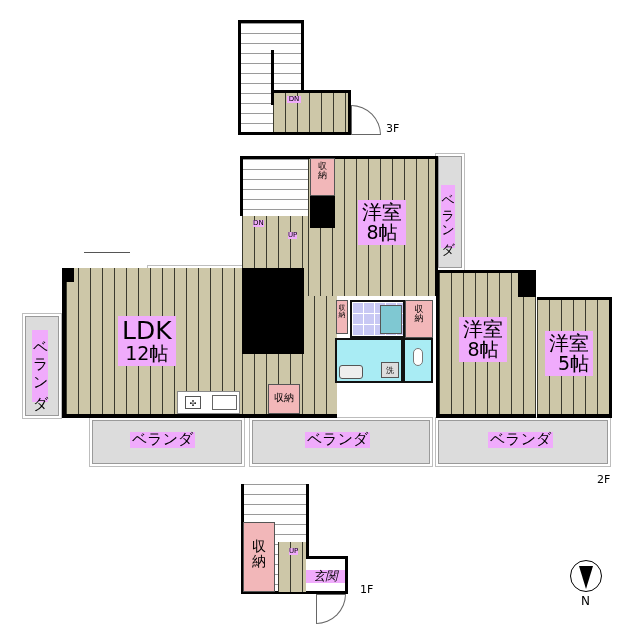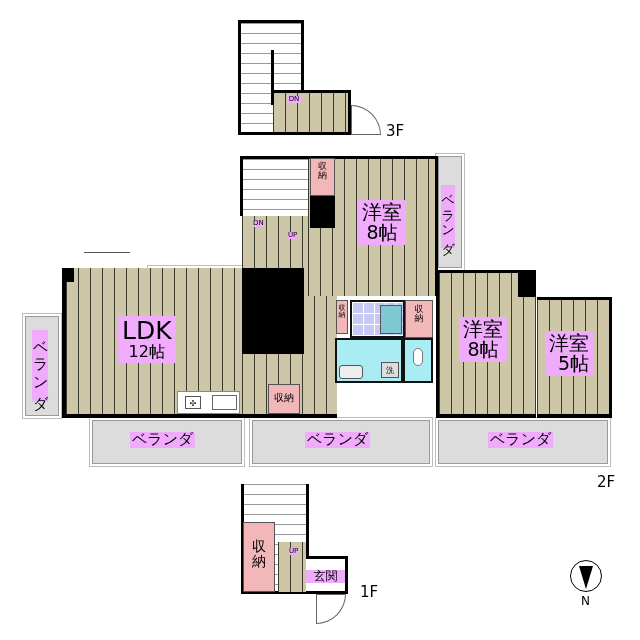--- a/index.html
+++ b/index.html
@@ -8,21 +8,21 @@
   .floor{background-color:#cdc7a8;background-image:repeating-linear-gradient(90deg,#3a3a2e 0,#3a3a2e 1px,transparent 1px,transparent 12px);}
   .balc{background:#dcdcdc;border:1px solid #9a9a9a;outline:1px solid #bdbdbd;outline-offset:2px;}
   .wall{background:#000;}
   .pink{background:#f2b7b9;border:1px solid #555;}
   .blue{background:#a9ecf4;border:2px solid #111;}
   .tile{background-color:#c8c8f4;background-image:linear-gradient(#fff 1px,transparent 1px),linear-gradient(90deg,#fff 1px,transparent 1px);background-size:11px 11px;}
   .stairs{background:#fff;background-image:linear-gradient(#9a9a9a 1px,transparent 1px);background-size:100% 10px;}
   .lbl{background:#f0abfc;color:#000;text-align:center;line-height:1.05;}
   .vtext{writing-mode:vertical-rl;text-orientation:upright;letter-spacing:1px;}
   .small{font-size:9px;}
-  .floor-tag{font-size:15px;color:#000;}
+  .floor-tag{font-size:11px;color:#000;}
   .door{border:1px solid #666;border-radius:0 100% 0 0;background:#fff;}
 </style>
 </head>
 <body>
 
 <div class="abs" style="left:238px;top:20px;width:110px;height:115px;">
   <div class="abs stairs" style="left:0;top:0;width:66px;height:115px;border:3px solid #000;border-bottom:3px solid #000;"></div>
   <div class="abs floor" style="left:35px;top:70px;width:78px;height:45px;border-top:3px solid #000;border-right:3px solid #000;border-bottom:3px solid #000;"></div>
   <div class="abs wall" style="left:33px;top:30px;width:3px;height:55px;"></div>
   <div class="abs lbl small" style="left:49px;top:76px;width:14px;font-size:7px;">DN</div>
@@ -47,21 +47,21 @@
 
 <div class="abs balc" style="left:438px;top:156px;width:24px;height:112px;"></div>
 <div class="abs lbl vtext" style="left:441px;top:185px;font-size:13px;">ベランダ</div>
 
 <div class="abs floor" style="left:62px;top:268px;width:180px;height:150px;border-left:4px solid #000;border-bottom:4px solid #000;"></div>
 <div class="abs wall" style="left:62px;top:268px;width:12px;height:14px;"></div>
 <div class="abs floor" style="left:150px;top:296px;width:92px;height:10px;"></div>
 <div class="abs" style="left:84px;top:252px;width:46px;height:16px;border-top:1px solid #555;"></div>
 <div class="abs lbl" style="left:118px;top:316px;padding:2px 4px;">
   <div style="font-size:25px;text-align:right;">LDK</div>
-  <div style="font-size:16px;">12帖</div>
+  <div style="font-size:19px;">12帖</div>
 </div>
 <div class="abs" style="left:177px;top:391px;width:63px;height:23px;background:#fff;border:1px solid #888;">
   <div class="abs" style="left:7px;top:4px;width:16px;height:13px;border:1px solid #555;font-size:8px;text-align:center;line-height:13px;">✣</div>
   <div class="abs" style="left:34px;top:3px;width:25px;height:15px;border:1px solid #666;"></div>
 </div>
 
 <div class="abs floor" style="left:242px;top:215px;width:95px;height:203px;border-bottom:4px solid #000;"></div>
 <div class="abs wall" style="left:242px;top:268px;width:62px;height:86px;"></div>
 <div class="abs pink" style="left:268px;top:384px;width:32px;height:30px;">
   <div class="lbl" style="background:transparent;font-size:10px;margin-top:8px;">収納</div>
@@ -113,21 +113,21 @@
 
 <div class="abs floor-tag" style="left:597px;top:473px;">2F</div>
 
 <div class="abs stairs" style="left:241px;top:484px;width:68px;height:110px;border-left:3px solid #000;border-bottom:3px solid #000;"></div>
 <div class="abs wall" style="left:306px;top:484px;width:3px;height:72px;"></div>
 <div class="abs pink" style="left:243px;top:522px;width:32px;height:70px;">
   <div class="lbl" style="background:transparent;font-size:14px;width:16px;margin:16px auto;">収納</div>
 </div>
 <div class="abs floor" style="left:278px;top:542px;width:28px;height:50px;"></div>
 <div class="abs lbl" style="left:289px;top:548px;font-size:7px;">UP</div>
-<div class="abs" style="left:306px;top:556px;width:42px;height:38px;background:#fff;border:3px solid #000;border-left:none;">
+<div class="abs" style="left:306px;top:556px;width:42px;height:38px;background:#fff;border:3px solid #000;border-left:none;font-style:italic;">
   <div class="lbl" style="font-size:12px;margin-top:11px;">玄関</div>
 </div>
 <div class="abs door" style="left:316px;top:594px;width:30px;height:30px;border-radius:0 0 100% 0;"></div>
 <div class="abs floor-tag" style="left:360px;top:583px;">1F</div>
 
 <div class="abs" style="left:570px;top:560px;width:32px;height:32px;border:1.5px solid #000;border-radius:50%;">
   <svg width="32" height="32" viewBox="0 0 32 32" style="position:absolute;left:-1px;top:-1px;">
     <polygon points="9,6 23,6 16,29" fill="#000"></polygon>
   </svg>
 </div>

